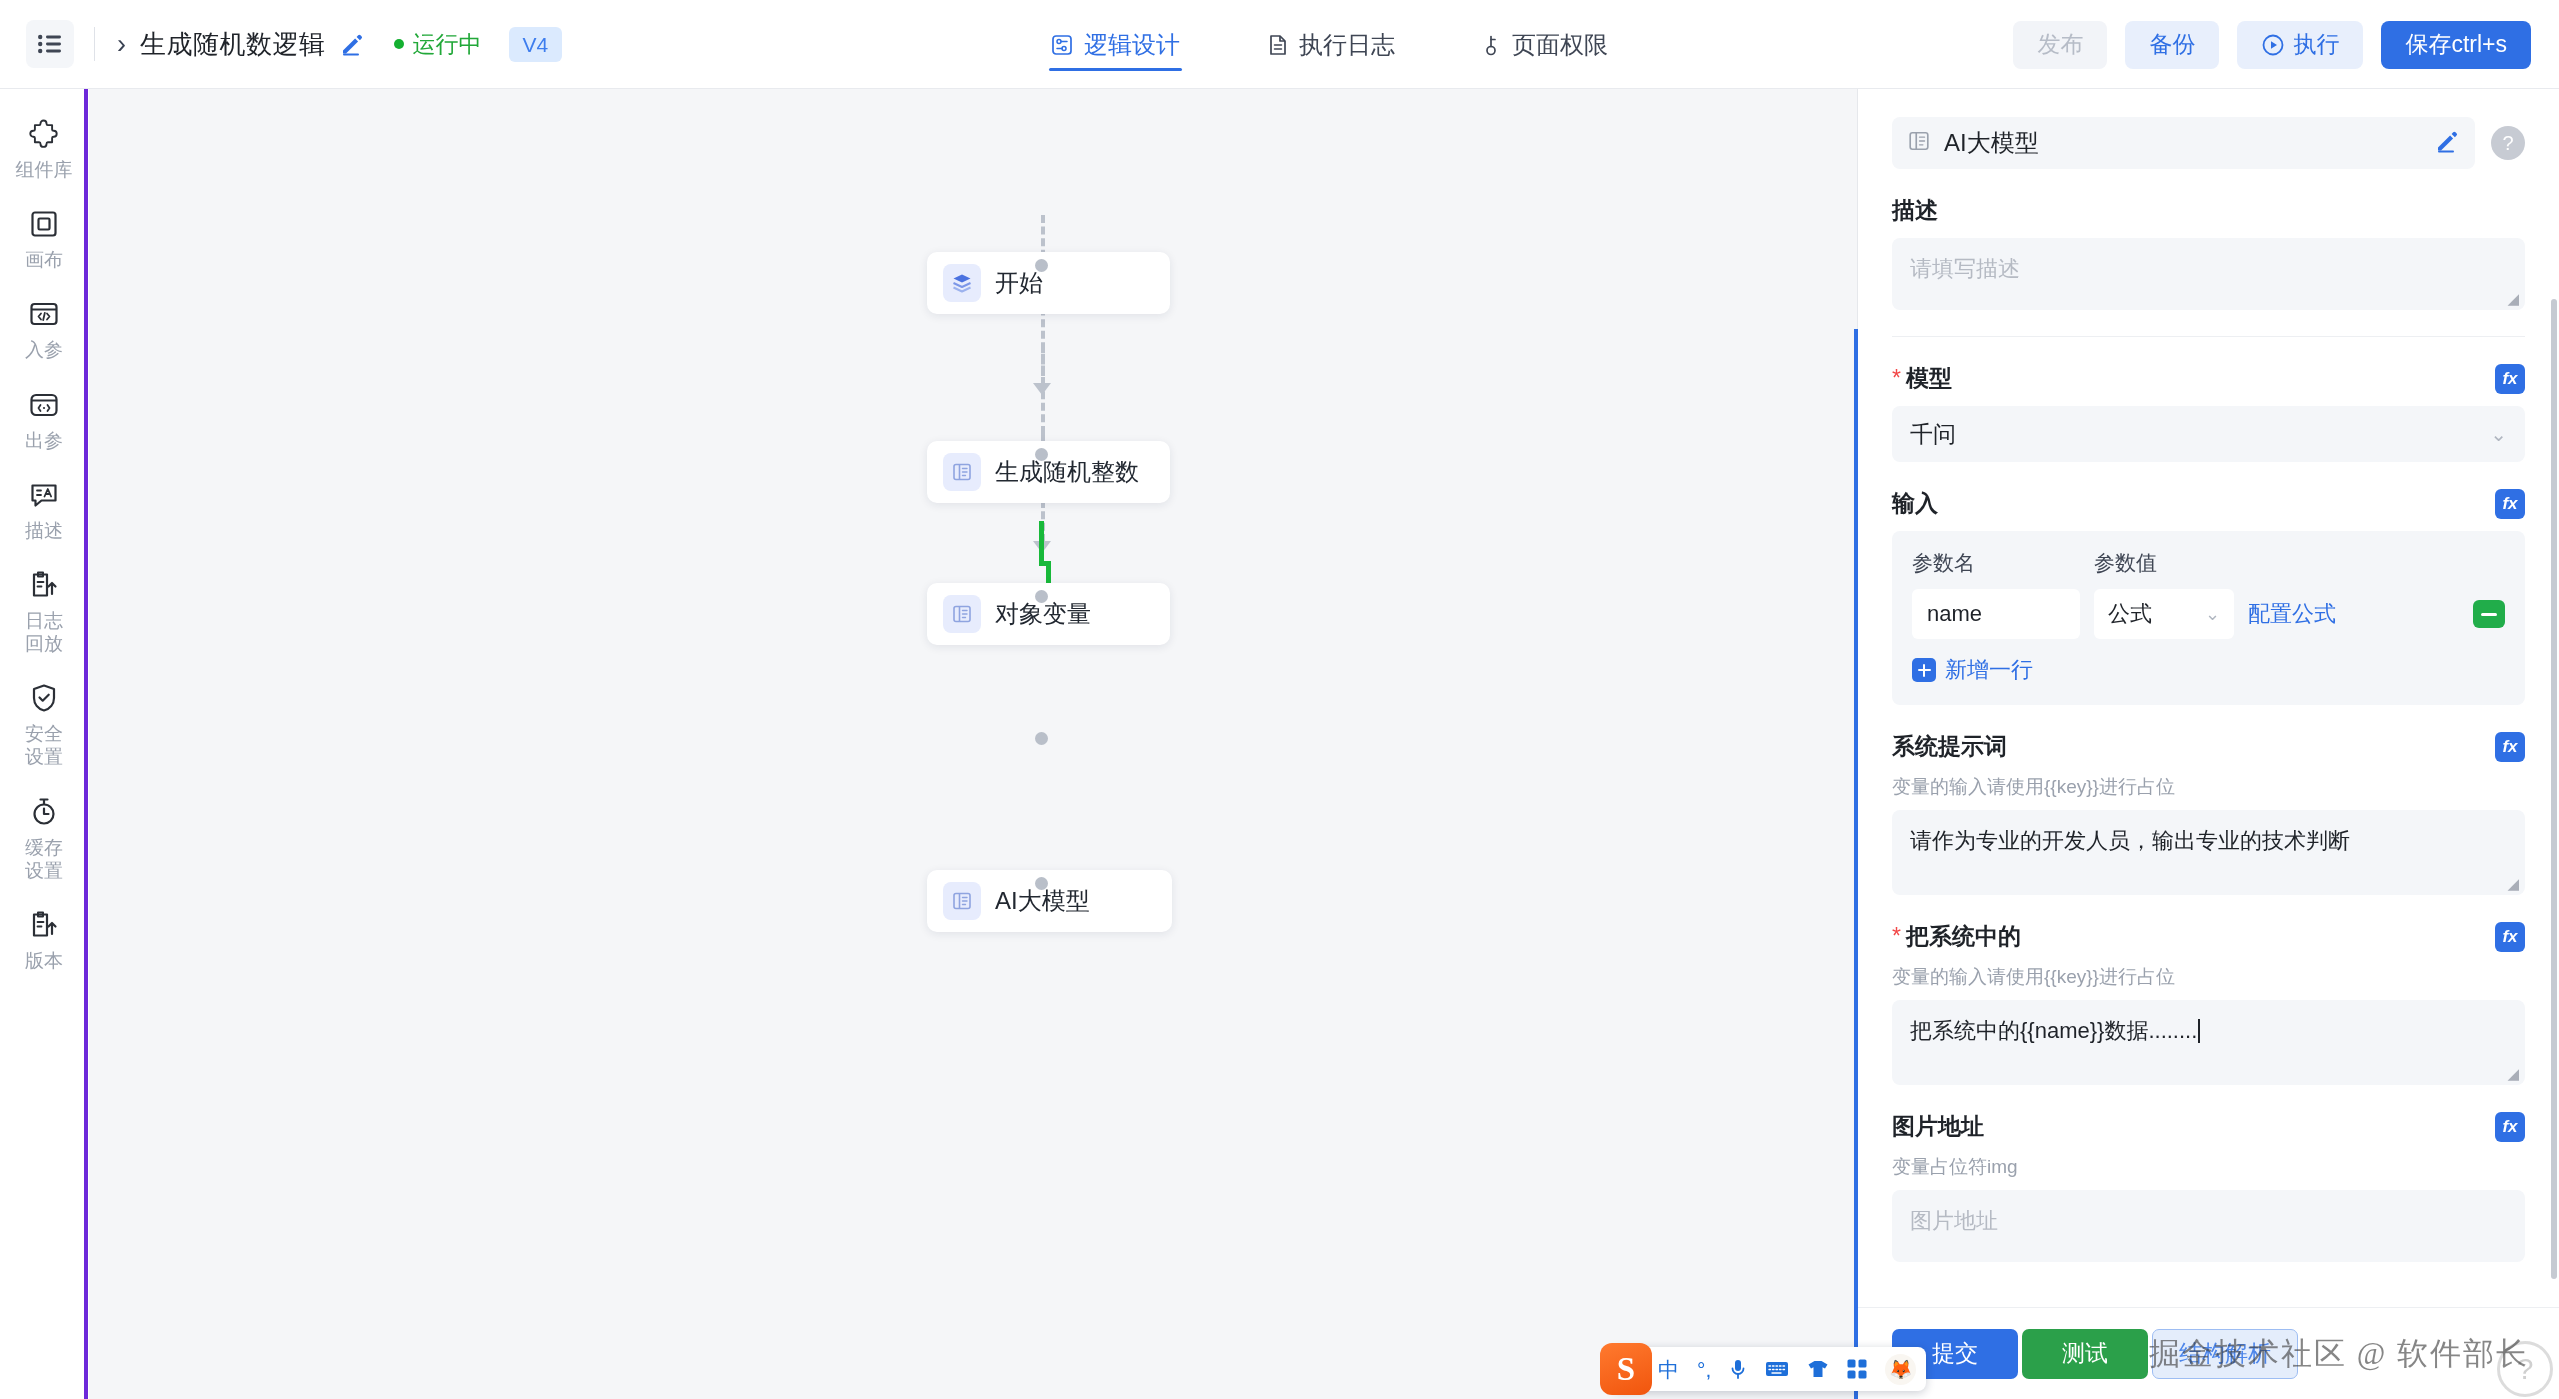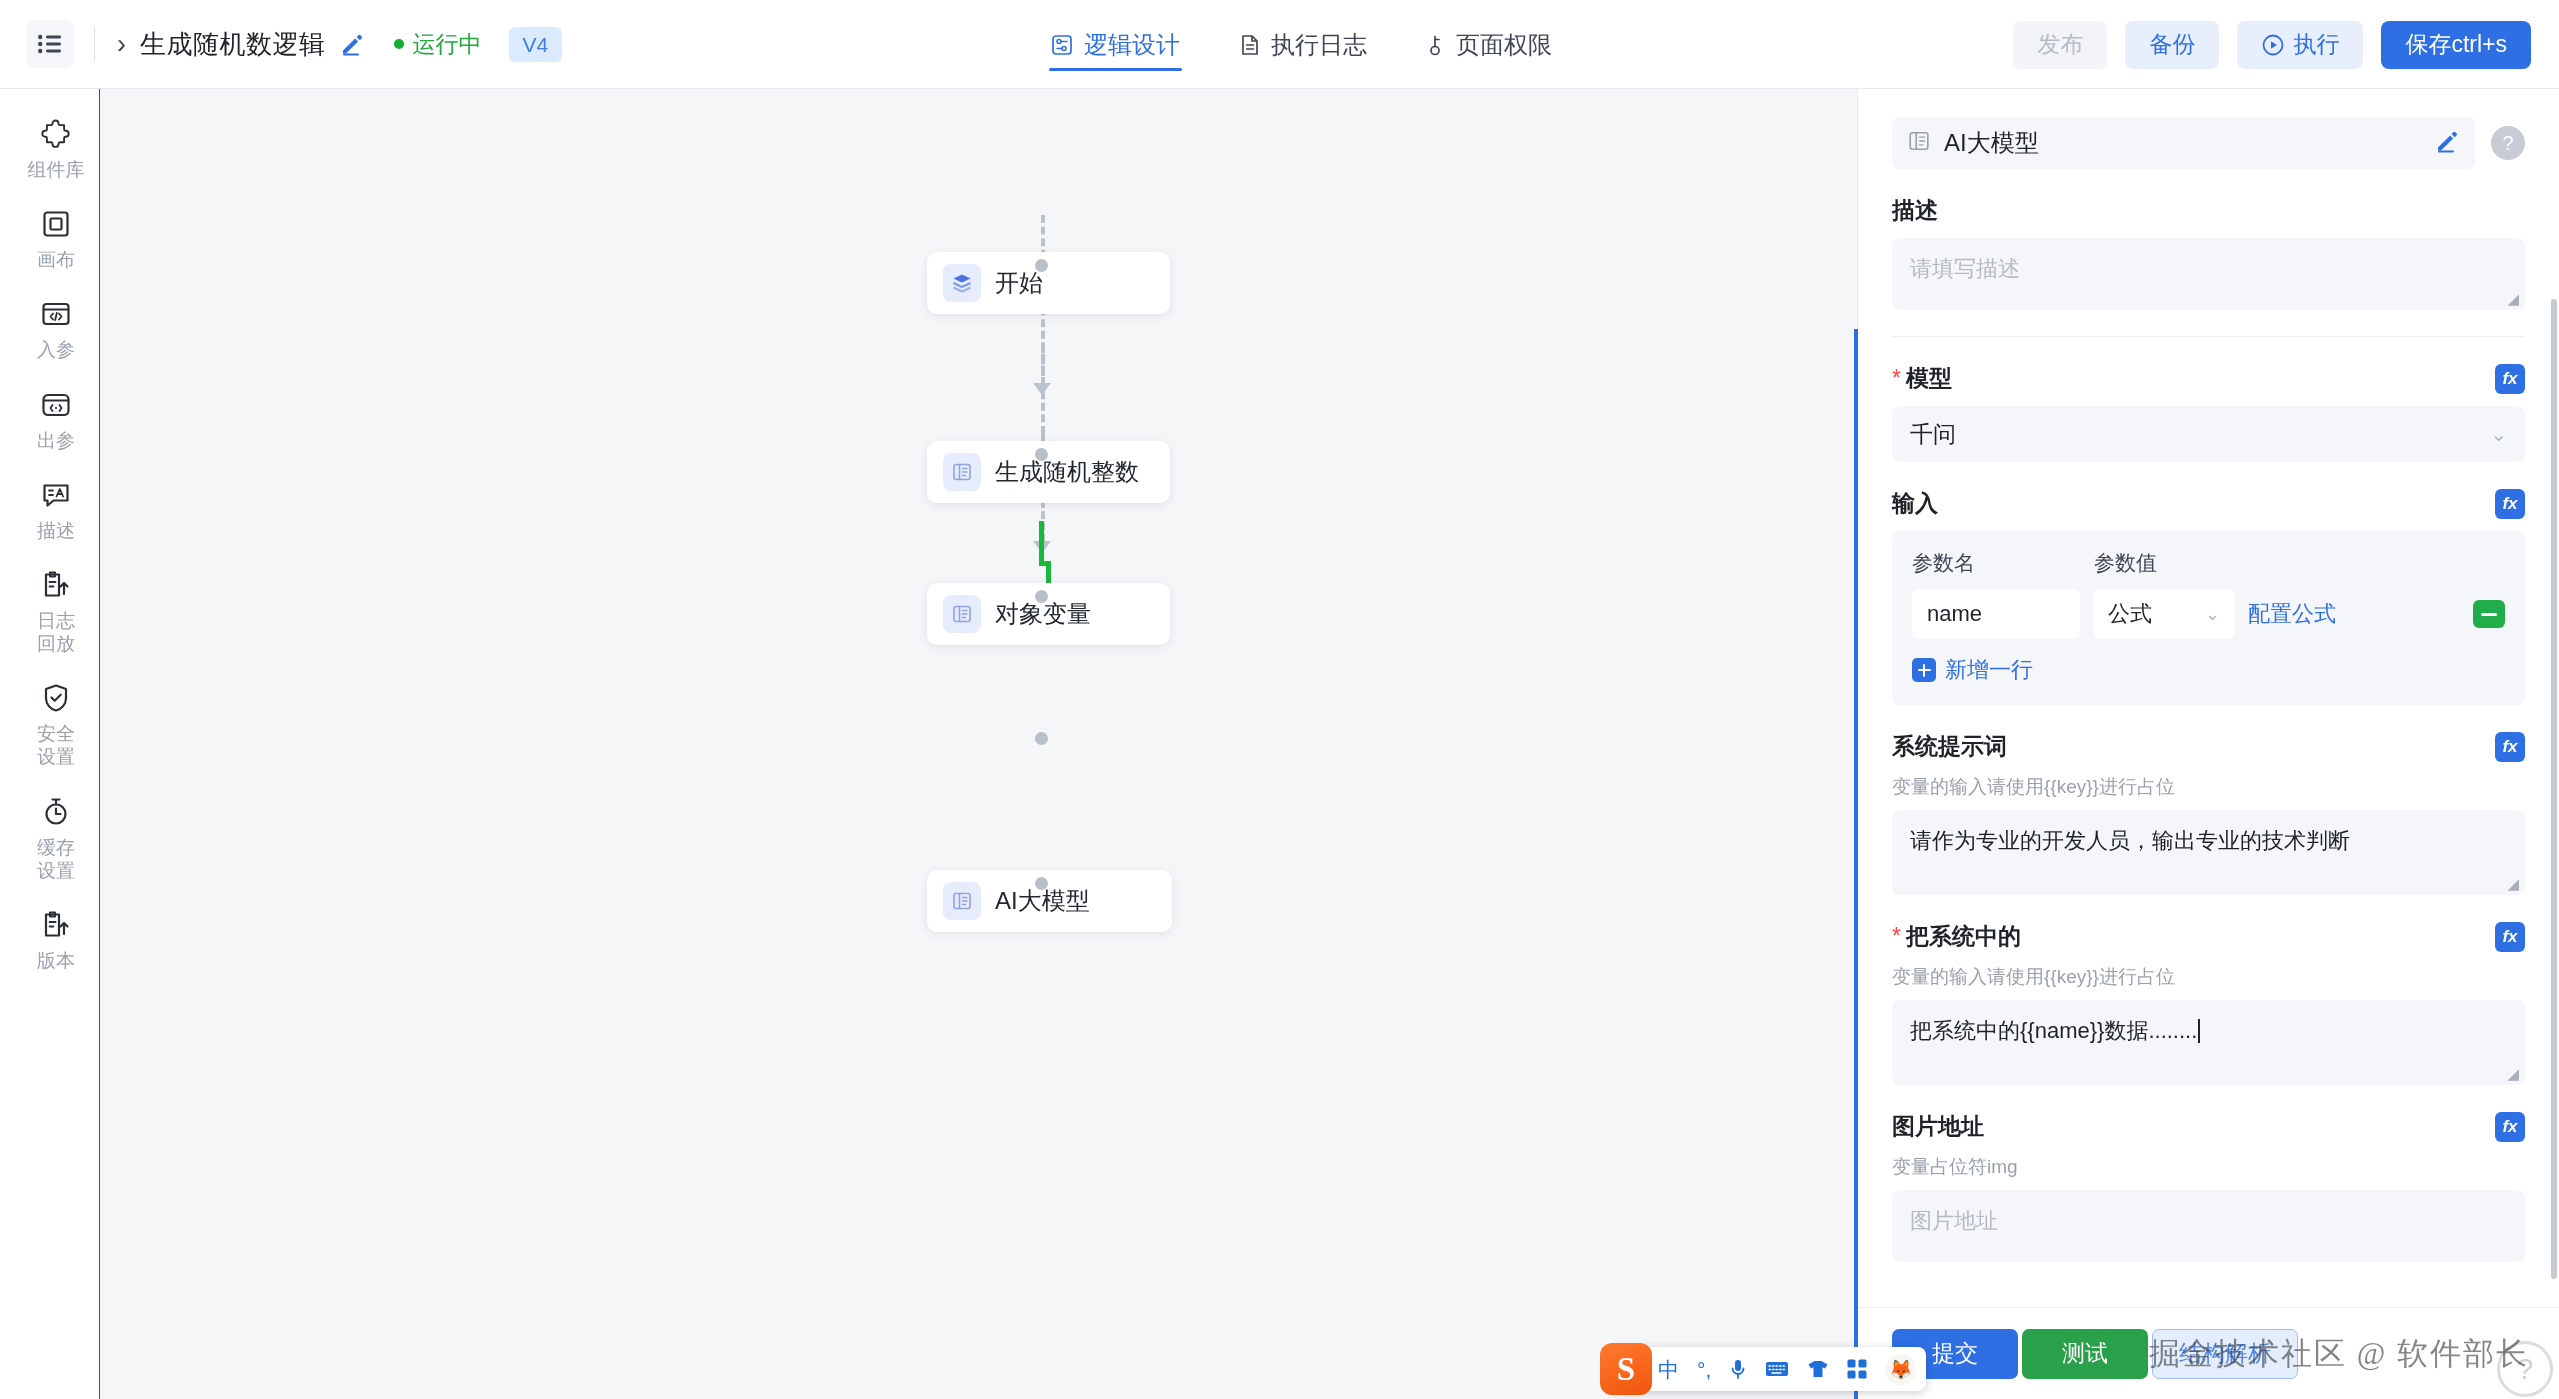--- a/index.html
+++ b/index.html
@@ -39,21 +39,21 @@
   .status-dot { width: 10px; height: 10px; border-radius: 50%; background: #14b031; }
   .status-text { color: #22a839; font-size: 23px; white-space: nowrap; }
   .ver-chip {
     margin-left: 27px; background: #dbeafe; color: #3d7dee;
     border-radius: 6px; font-size: 21px; padding: 7px 14px; line-height: 1;
     cursor: pointer;
   }
 
   .tb-tabs {
     position: absolute; left: 1049px; top: 0; height: 89px;
-    display: flex; align-items: center; gap: 56px;
+    display: flex; align-items: center; gap: 84px;
   }
   .tb-tab {
     display: flex; align-items: center; gap: 11px;
     height: 89px; font-size: 24px; color: #3f4654; cursor: pointer;
     position: relative; padding: 0 2px;
   }
   .tb-tab.active { color: #2f6fe4; }
   .tb-tab.active::after {
     content: ""; position: absolute; left: 0; right: 0; bottom: 18px;
     height: 3px; background: #2f6fe4; border-radius: 2px;
@@ -69,22 +69,22 @@
     display: flex; align-items: center; justify-content: center; gap: 8px;
     cursor: pointer; white-space: nowrap; border: none;
     font-family: inherit;
   }
   .btn-ghost-disabled { background: #f2f4f8; color: #b6bcc7; cursor: default; }
   .btn-ghost { background: #e8effc; color: #2f6fe4; }
   .btn-primary { background: #2f6fe4; color: #ffffff; }
 
   
   .rail {
-    position: absolute; left: 12px; top: 89px; bottom: 0; width: 88px;
-    background: #ffffff; border-right: 1px solid #6d28d9;
+    position: absolute; left: 0; top: 89px; bottom: 0; width: 88px;
+    background: #ffffff; border-right: 4px solid #6d28d9;
     padding-top: 14px;
     z-index: 20;
   }
   .rail-item {
     width: 88px; padding: 14px 0 12px; display: flex; flex-direction: column;
     align-items: center; gap: 7px; cursor: pointer;
   }
   .rail-icon { width: 34px; height: 34px; display: flex; align-items: center; justify-content: center; }
   .rail-label {
     font-size: 19px; color: #9aa1ad; line-height: 1.22; text-align: center;

